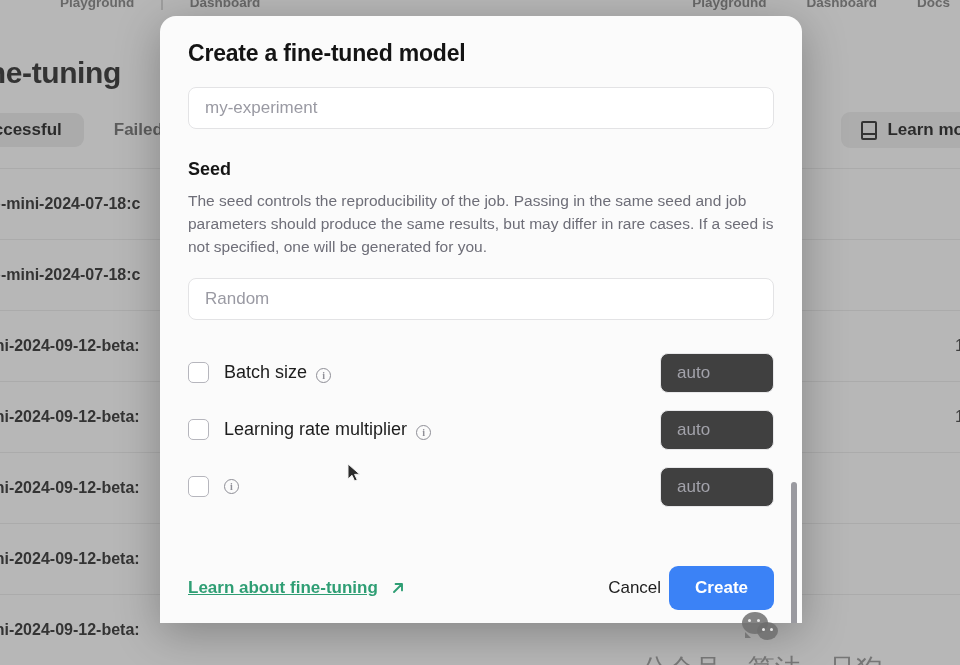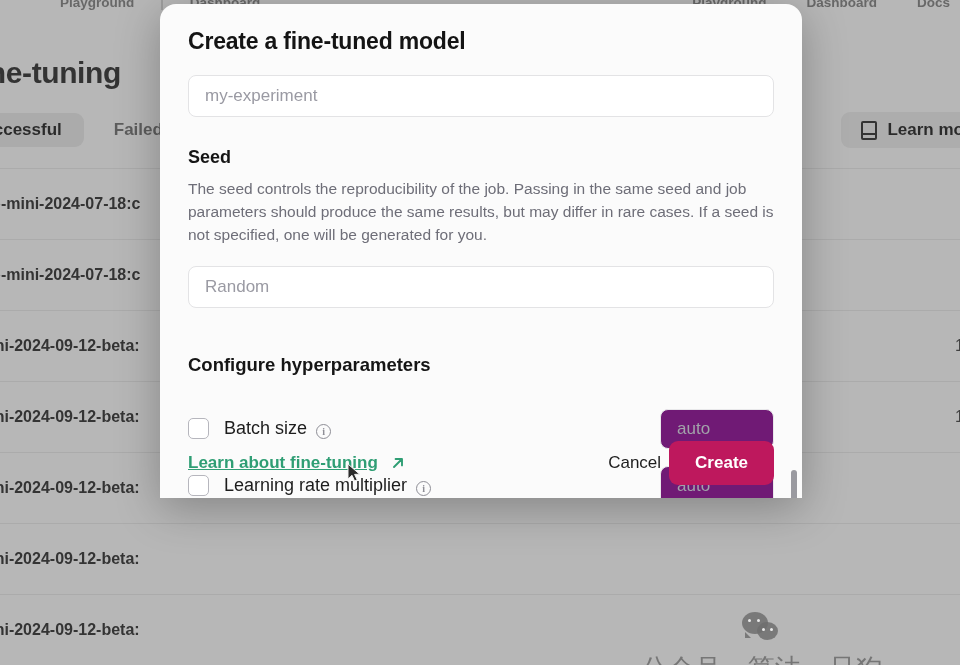--- a/index.html
+++ b/index.html
@@ -83,22 +83,22 @@
 
   
   #scrim {
     position: absolute; inset: 0;
     background: rgba(90,90,90,0.20);
   }
 
   
   #modal {
     position: absolute;
-    left: 160px; top: 4px;
-    width: 642px; height: 494px;
+    left: 160px; top: 16px;
+    width: 642px; height: 607px;
     background: #fbfbfb;
     border-radius: 16px 16px 0 0;
     box-shadow: 0 10px 45px rgba(0,0,0,0.28);
     overflow: hidden;
   }
   #modal-inner {
     position: absolute; inset: 0;
     padding: 0 28px;
   }
 
@@ -153,21 +153,21 @@
     border: 1.4px solid #8e8e96;
     display: inline-flex; align-items: center; justify-content: center;
     font-size: 10px; font-weight: 700; color: #8e8e96;
     font-family: "Liberation Serif", serif;
     line-height: 1;
   }
   .hp-input {
     margin-left: auto;
     width: 114px; height: 40px;
     border: 1px solid #e8e8ea; border-radius: 8px;
-    background: #701a75;
+    background: #404040;
     display: flex; align-items: center;
     padding: 0 16px;
     font-size: 17px; color: #a2a2aa;
   }
 
   .modal-footer {
     position: absolute; left: 28px; right: 28px; bottom: 12px;
     display: flex; align-items: center;
     height: 46px;
   }
@@ -180,21 +180,21 @@
     margin-left: auto;
     display: flex; gap: 0;
   }
   .btn-cancel {
     font-size: 17px; color: #1d1d1d;
     padding: 10px 8px; background: none; border: none;
     font-family: "Liberation Sans", sans-serif;
     cursor: pointer;
   }
   .btn-create {
-    background: #be185d; color: #fff;
+    background: #3b82f6; color: #fff;
     font-size: 17px; font-weight: 600;
     border: none; border-radius: 9px;
     padding: 12px 26px;
     font-family: "Liberation Sans", sans-serif;
     cursor: pointer;
   }
 
   
   #modal-scrollbar {
     position: absolute; right: 5px; top: 466px;
@@ -315,21 +315,20 @@
       <span>my-experiment</span>
     </div>
 
     <div class="section-head">Seed</div>
     <div class="section-desc">The seed controls the reproducibility of the job. Passing in the same seed and job parameters should produce the same results, but may differ in rare cases. If a seed is not specified, one will be generated for you.</div>
 
     <div class="text-input">
       <span>Random</span>
     </div>
 
-    <div class="config-head">Configure hyperparameters</div>
 
     <div class="hp-list">
 
       <div class="hp-row">
         <span class="hp-check"></span>
         <span class="hp-label">
           <span>Batch size</span>
           <span class="info-ico">i</span>
         </span>
         <span class="hp-input">

